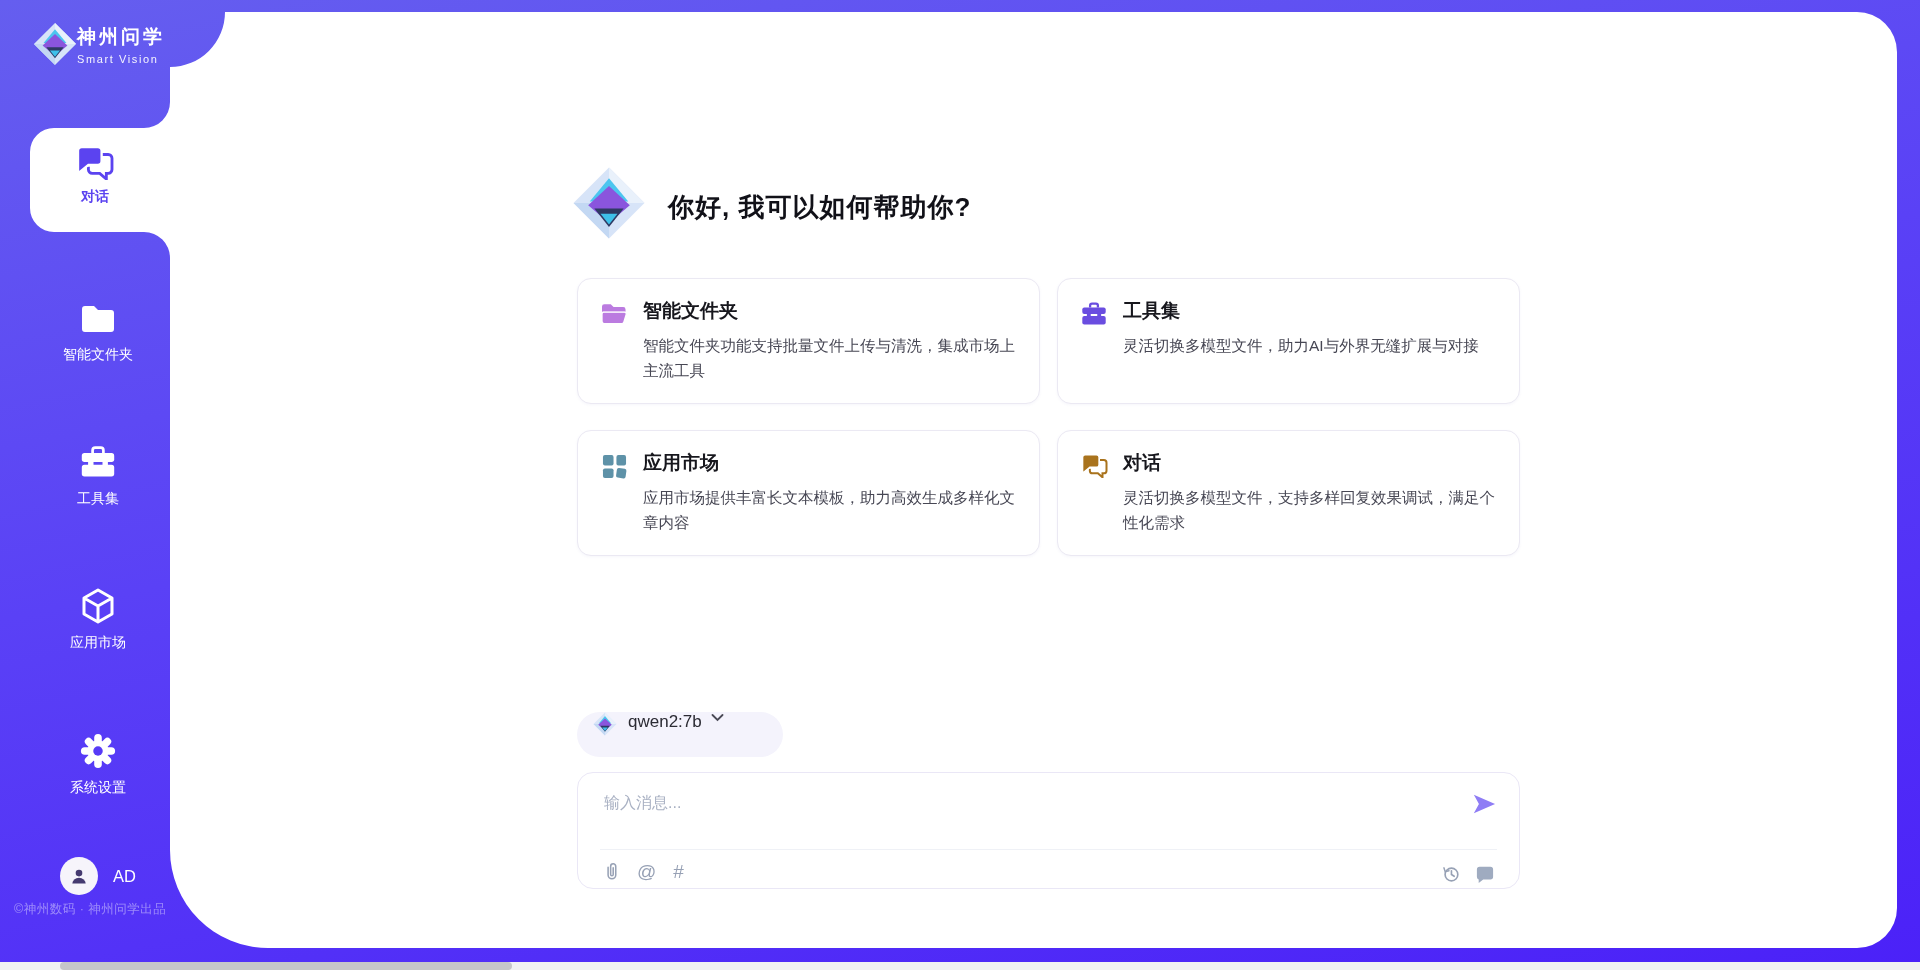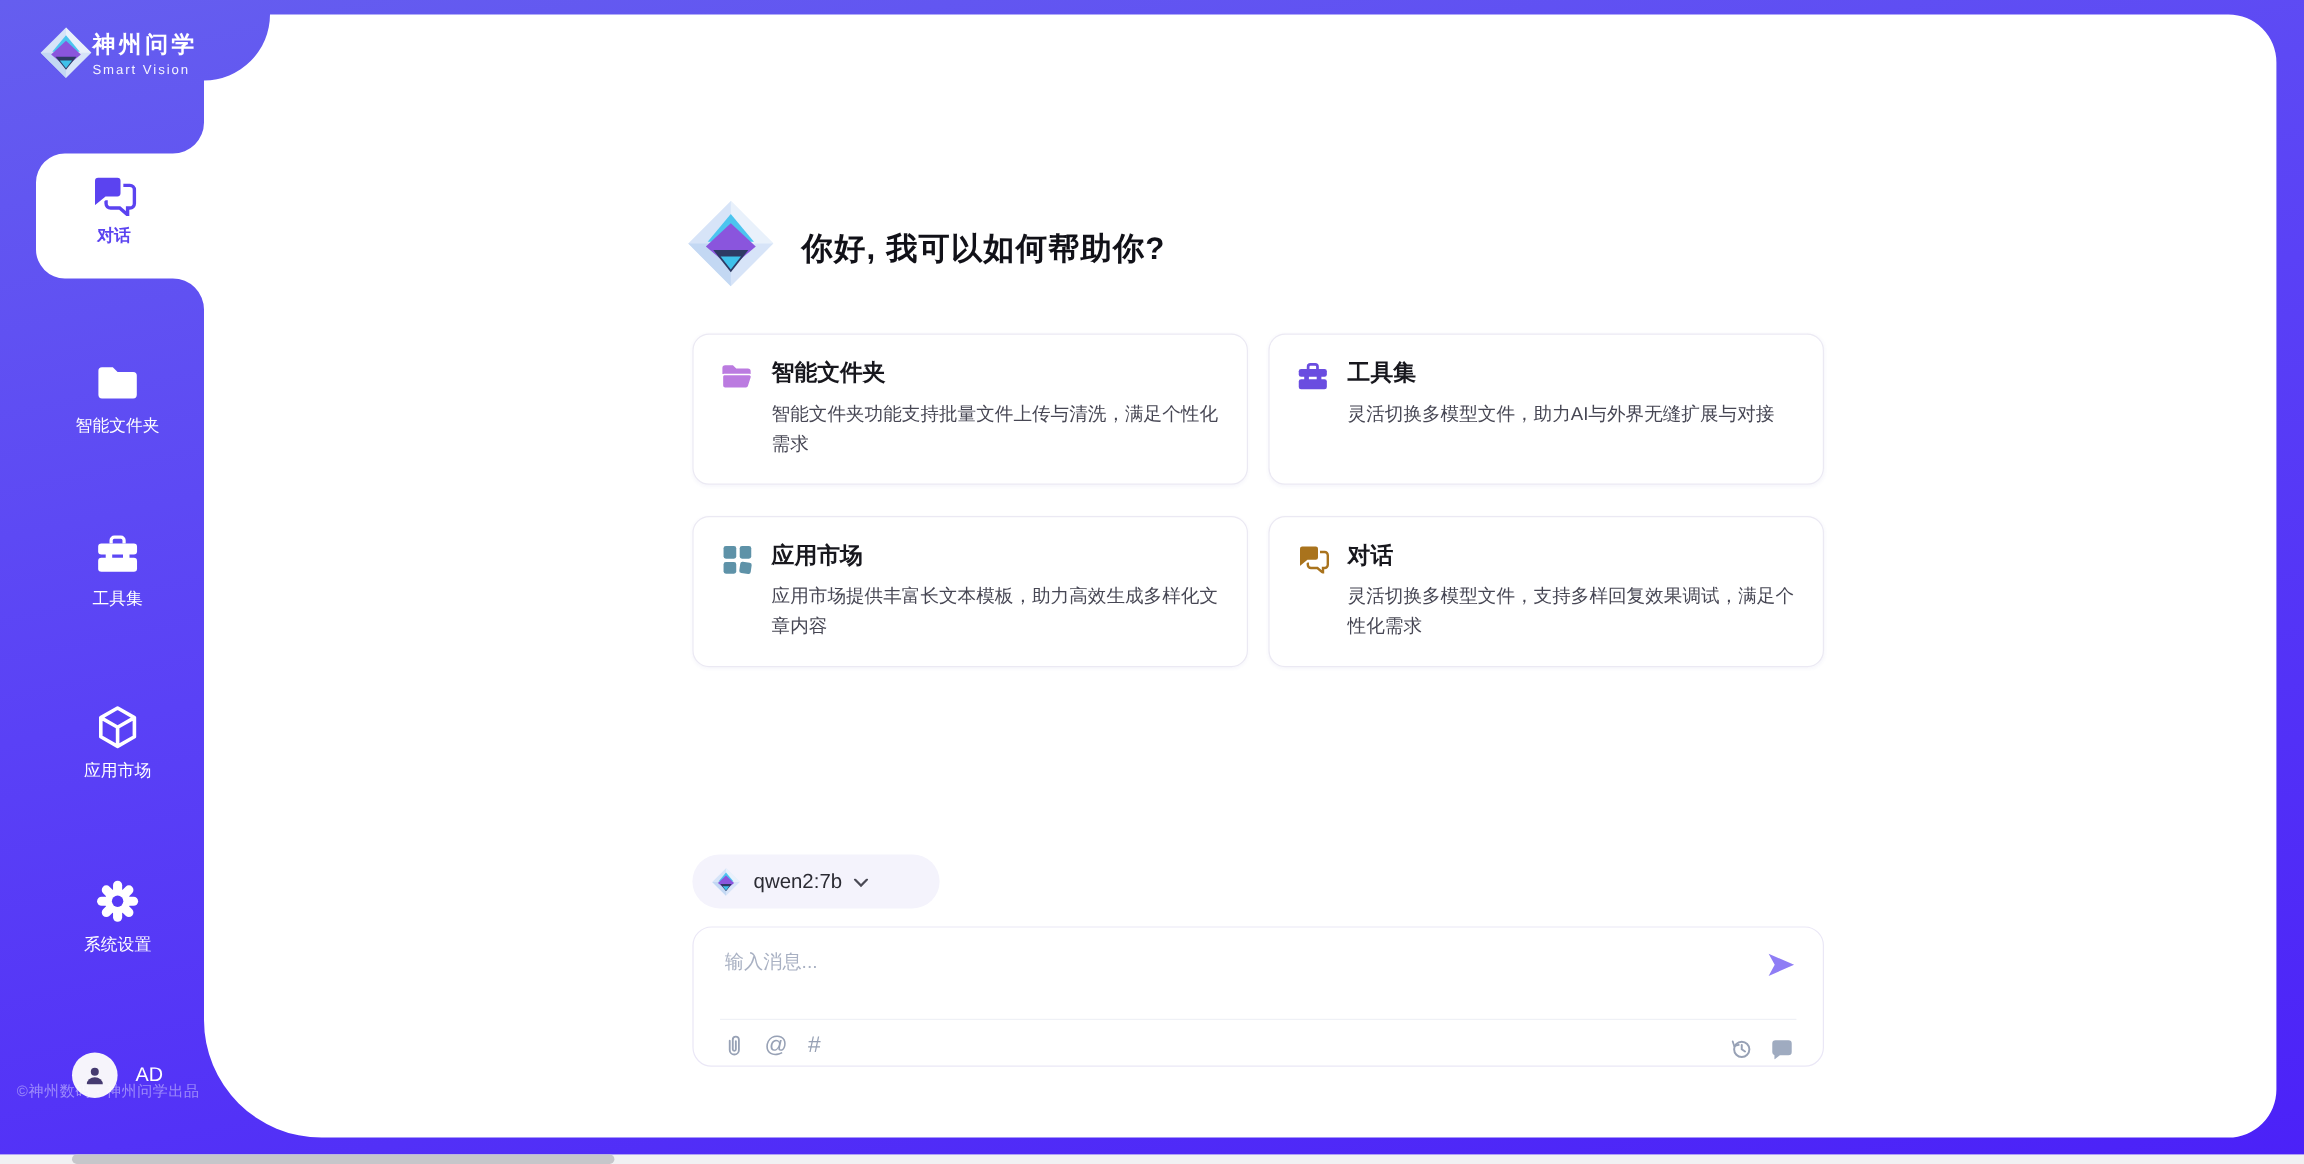--- a/index.html
+++ b/index.html
@@ -17,21 +17,21 @@
   .brand-sub{ font-size:11px; letter-spacing:1.6px; color:rgba(255,255,255,.93); margin-top:3px; }
 
   .nav-item{ position:absolute; z-index:2; left:28px; width:140px; display:flex;
     flex-direction:column; align-items:center; cursor:pointer; }
   .nav-item .ibox{ height:40px; display:flex; align-items:center; justify-content:center; }
   .nav-item .nlabel{ margin-top:8px; font-size:14px; color:#fff; }
   .nav-item.active{ left:30px; top:133px; width:130px; height:99px; justify-content:flex-start; }
   .nav-item.active .ibox{ margin-top:10px; }
   .nav-item.active .nlabel{ margin-top:5px; color:#5b43f0; font-weight:600; }
 
-  .user-row{ left:60px; top:877px; display:flex; align-items:center; cursor:pointer; }
+  .user-row{ left:60px; top:857px; display:flex; align-items:center; cursor:pointer; }
   .avatar{ width:38px; height:38px; border-radius:50%; background:#f6f4fb; display:flex;
     align-items:center; justify-content:center; }
   .user-name{ margin-left:15px; color:#fff; font-size:16.5px; }
   .side-footer{ left:14px; top:901px; width:170px; font-size:12.5px; letter-spacing:.5px;
     color:rgba(255,255,255,.42); }
 
   
   .greet-logo{ left:572px; top:166px; }
   .greet-text{ left:668px; top:190px; font-size:26px; font-weight:700; color:#111118; letter-spacing:1px; }
 
@@ -39,21 +39,21 @@
     border:1px solid #ebe9f3; border-radius:14px; box-shadow:0 1px 3px rgba(80,70,180,.05); cursor:pointer; }
   .card-icon{ position:absolute; left:21px; top:21px; width:30px; height:28px;
     display:flex; align-items:center; justify-content:center; }
   .card-title{ position:absolute; left:65px; top:19px; font-size:19px; font-weight:700; color:#17171d; }
   .card-desc{ position:absolute; left:65px; top:54px; width:374px; font-size:15.5px;
     line-height:25px; color:#474754; }
   .card1{ left:577px; top:278px; } .card2{ left:1057px; top:278px; }
   .card3{ left:577px; top:430px; } .card4{ left:1057px; top:430px; }
 
   .model-pill{ left:577px; top:712px; width:206px; height:45px; background:#f4f3fc;
-    border-radius:22.5px; display:flex; align-items:center; padding-left:16px; cursor:pointer; }
+    border-radius:22.5px; display:flex; padding-left:16px; cursor:pointer; }
   .model-name{ margin-left:11px; font-size:17px; color:#2b2b33; font-weight:500; }
   .model-pill .chev{ margin-left:9px; margin-top:2px; }
 
   .composer{ left:577px; top:772px; width:943px; height:117px; background:#fff;
     border:1.5px solid #eae7f6; border-radius:16px; }
   .msg-input{ position:absolute; left:26px; top:16px; width:800px; height:28px; border:none;
     outline:none; font-size:16px; color:#333; font-family:inherit; background:transparent; }
   .msg-input::placeholder{ color:#a9b1c3; }
   .send-btn{ position:absolute; right:22px; top:19px; cursor:pointer; background:none; border:none; }
   .comp-divider{ position:absolute; left:22px; right:22px; top:76px; height:1px; background:#eff1f6; }
@@ -178,21 +178,21 @@
   <div class="layer greet-text">你好, 我可以如何帮助你?</div>
 
   <div class="card card1">
     <div class="card-icon">
       <svg width="28" height="24" viewBox="0 0 30 26">
         <path d="M2,5 a2.5,2.5 0 0 1 2.5,-2.5 h7 l3,3 h10.5 a2.5,2.5 0 0 1 2.5,2.5 v2.5 H2 z" fill="#bb7be0"></path>
         <path d="M3.5,11 h22.8 a2,2 0 0 1 1.9,2.6 l-2.5,8 a2.5,2.5 0 0 1 -2.4,1.8 H4.5 A2.5,2.5 0 0 1 2,20.9 V13 a2,2 0 0 1 1.5,-2 z" fill="#bb7be0" stroke="#fff" stroke-width="1.4"></path>
       </svg>
     </div>
     <div class="card-title">智能文件夹</div>
-    <div class="card-desc">智能文件夹功能支持批量文件上传与清洗，满足个性化需求</div>
+    <div class="card-desc">智能文件夹功能支持批量文件上传与清洗，集成市场上主流工具</div>
   </div>
 
   <div class="card card2">
     <div class="card-icon">
       <svg width="26" height="26" viewBox="0 0 40 38">
         <path d="M14,9 V6 a3,3 0 0 1 3,-3 h6 a3,3 0 0 1 3,3 v3" fill="none" stroke="#6a4de0" stroke-width="3.5"></path>
         <rect x="2" y="9" width="36" height="10" rx="3" fill="#6a4de0"></rect>
         <rect x="2" y="22" width="36" height="13" rx="3" fill="#6a4de0"></rect>
         <rect x="9" y="15" width="6" height="10" rx="2" fill="#6a4de0"></rect>
         <rect x="25" y="15" width="6" height="10" rx="2" fill="#6a4de0"></rect>

